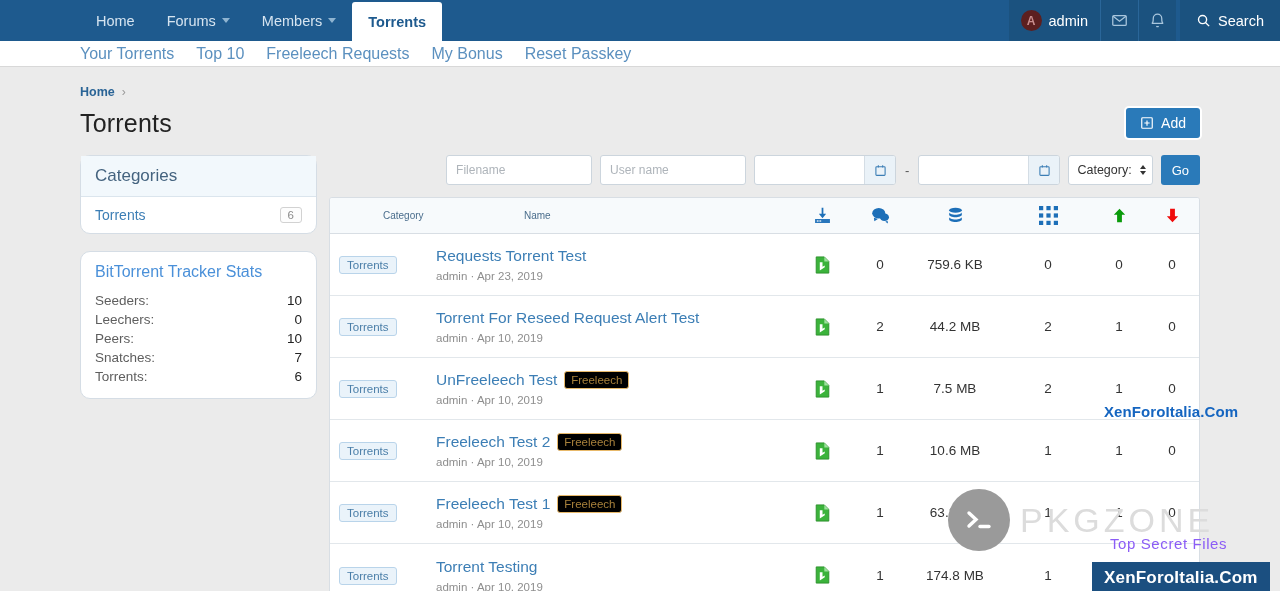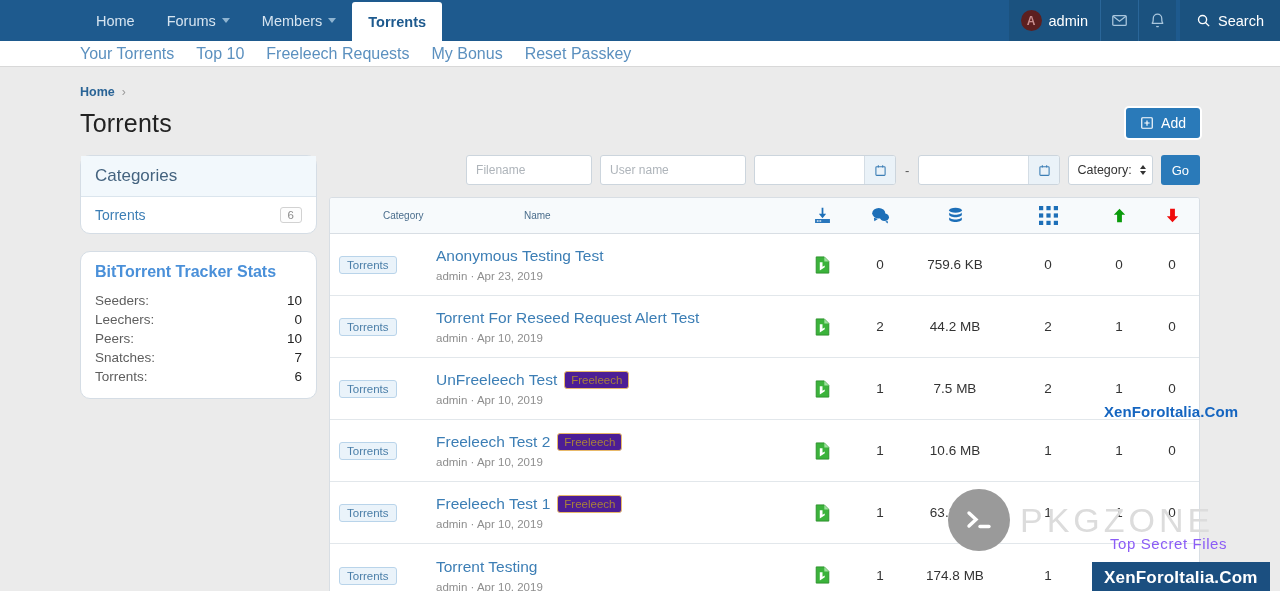--- a/index.html
+++ b/index.html
@@ -84,21 +84,21 @@
   }
   .panel-row {
     display: flex; align-items: center; justify-content: space-between;
     padding: 10px 14px; font-size: 14px;
   }
   .panel-row a { color: #3c7eb5; text-decoration: none; cursor: pointer; }
   .count-badge {
     border: 1px solid #d2d2d2; border-radius: 3px; color: #8a8a8a;
     font-size: 11.5px; padding: 1px 7px; background: #fdfdfd;
   }
-  .panel-title-2 { padding: 11px 14px 4px 14px; font-size: 16px; color: #4a90d9; font-weight: bold; }
+  .panel-title-2 { padding: 11px 14px 4px 14px; font-size: 16px; color: #4a90d9; }
   .stat-list { padding: 6px 14px 12px 14px; }
   .stat {
     display: flex; justify-content: space-between; font-size: 13.5px;
     color: #5e5e5e; padding: 2px 0;
   }
   .stat .v { color: #222; }
 
   
   .main { flex: 1; min-width: 0; }
   .filters { display: flex; gap: 8px; align-items: center; justify-content: flex-end; }
@@ -146,21 +146,21 @@
   .hicon { display: flex; align-items: center; justify-content: center; }
 
   .tbody-row { height: 62px; }
   .cat-pill {
     display: inline-block; border: 1px solid #b9d4ea; background: #eaf3fa;
     color: #4a7ea8; font-size: 11.5px; border-radius: 3px; padding: 2px 7px;
   }
   .tname { display: flex; align-items: center; gap: 7px; }
   .tname a { color: #3c7eb5; font-size: 15.5px; text-decoration: none; cursor: pointer; }
   .fl-badge {
-    border: 1px solid #e8b96a; background: #4c1d95; color: #a8813b;
+    border: 1px solid #e8b96a; background: #000000; color: #a8813b;
     font-size: 11.5px; border-radius: 3px; padding: 2px 6px;
   }
   .meta { font-size: 11.5px; color: #8e8e8e; margin-top: 5px; }
   .num { font-size: 13.5px; color: #333; }
 
   
   svg { display: block; }
 
   
   .wm-text {
@@ -293,21 +293,21 @@
               <span class="v">6</span>
             </div>
           </div>
         </div>
 
       </div>
 
       <div class="main">
 
         <div class="filters">
-          <input class="inp" style="width: 126px;" type="text" placeholder="Filename">
+          <input class="inp" style="width: 146px;" type="text" placeholder="Filename">
           <input class="inp" style="width: 146px;" type="text" placeholder="User name">
           <div class="date-wrap">
             <input class="inp" type="text" value="" style="">
             <span class="cal">
               <svg width="13" height="13" viewBox="0 0 24 24" fill="none" stroke="#3c7eb5" stroke-width="2">
                 <rect x="3.5" y="5" width="17" height="16" rx="1.5"></rect>
                   <path d="M8 2.5v4M16 2.5v4"></path>
               </svg>
             </span>
           </div>
@@ -386,21 +386,21 @@
             </div>
           </div>
 
           <div id="rows">
               <div class="trow tbody-row">
       <div class="c-cat">
         <span class="cat-pill">Torrents</span>
       </div>
       <div class="c-name">
         <div class="tname">
-          <a>Anonymous Testing Test</a>
+          <a>Requests Torrent Test</a>
 
         </div>
         <div class="meta">
           <span>admin</span>
           <span>·</span>
           <span>Apr 23, 2019</span>
         </div>
       </div>
       <div class="c-dl hicon">
         <svg width="15" height="18" viewBox="0 0 16 20">

